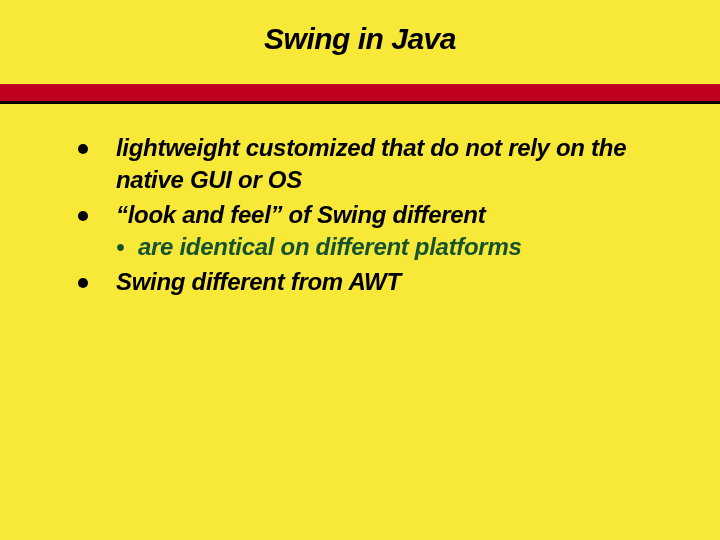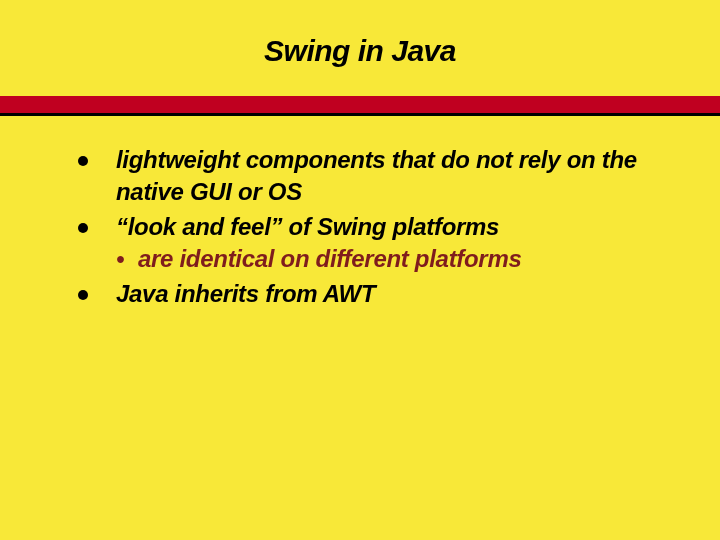--- a/index.html
+++ b/index.html
@@ -18,21 +18,21 @@
       width: 100%;
       height: 100%;
       position: relative;
     }
     .title {
       text-align: center;
       font-size: 30px;
       font-weight: bold;
       font-style: italic;
       color: #000;
-      padding-top: 34px;
+      padding-top: 22px;
       padding-bottom: 28px;
       letter-spacing: -0.5px;
     }
     .divider {
       width: 100%;
       height: 20px;
       background: #c00020;
       position: relative;
     }
     .divider::after {
@@ -71,21 +71,21 @@
       background: #000;
       border-radius: 50%;
     }
     .sub-list {
       list-style: none;
       padding-left: 0;
     }
     .sub-item {
       font-size: 24px;
       font-weight: bold;
-      color: #7f1d1d;
+      color: #14532d;
       line-height: 1.35;
       padding-left: 22px;
       position: relative;
       letter-spacing: -0.3px;
     }
     .sub-item::before {
       content: "•";
       position: absolute;
       left: 0;
       top: 0;
@@ -94,28 +94,28 @@
   </style>
 </head>
 <body>
 
 <div class="slide">
   <h1 class="title">Swing in Java</h1>
   <div class="divider"></div>
   <div class="content">
     <ul class="bullet-list">
       <li class="bullet-item">
-        <span>lightweight components that do not rely on the native GUI or OS</span>
+        <span>lightweight customized that do not rely on the native GUI or OS</span>
       </li>
       <li class="bullet-item">
-        <span>“look and feel” of Swing platforms</span>
+        <span>“look and feel” of Swing different</span>
         <ul class="sub-list">
           <li class="sub-item">
             <span>are identical on different platforms</span>
           </li>
         </ul>
       </li>
       <li class="bullet-item">
-        <span>Java inherits from AWT</span>
+        <span>Swing different from AWT</span>
       </li>
     </ul>
   </div>
 </div>
 
 </body></html>

